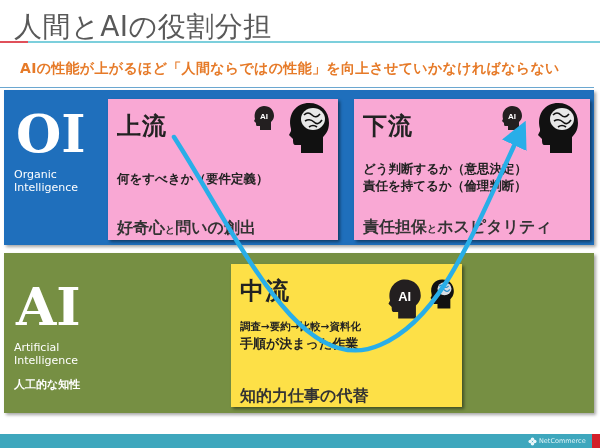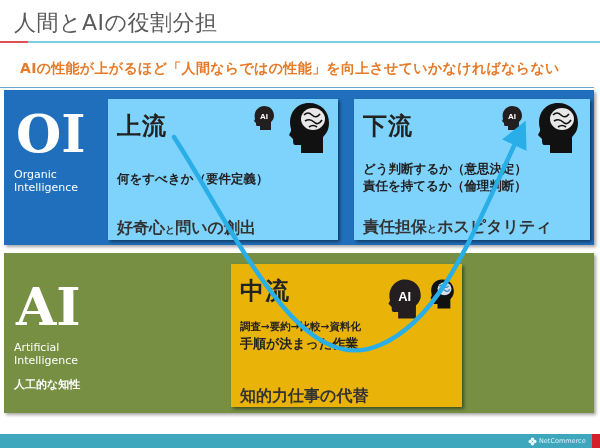--- a/index.html
+++ b/index.html
@@ -1,21 +1,21 @@
 <!DOCTYPE html>
 <html><head>
   <meta charset="utf-8">
   <style>
     * { box-sizing: border-box; margin: 0; padding: 0; }
     html, body { width: 600px; height: 448px; overflow: hidden; background: #ffffff; }
     body { position: relative; font-family: "DejaVu Sans", "Liberation Sans", sans-serif; }
 
     .title {
       position: absolute; left: 14px; top: 8px;
-      font-size: 22px; color: #595959; font-weight: normal; letter-spacing: 0.5px;
+      font-size: 28px; color: #595959; font-weight: normal; letter-spacing: 0.5px;
     }
     .title-rule-red { position: absolute; left: 0; top: 41px; width: 28px; height: 2px; background: #e0505a; }
     .title-rule-cyan { position: absolute; left: 28px; top: 41px; width: 572px; height: 2px; background: #7ccfdc; }
 
     .subtitle {
       position: absolute; left: 20px; top: 60px;
       font-size: 14px; font-weight: bold; color: #e67a28; letter-spacing: 0.3px;
     }
     .subtitle-rule { position: absolute; left: 0; top: 87px; width: 594px; height: 1px; background: #6ba7d0; }
 
@@ -37,24 +37,24 @@
     }
     .band-oi .band-en { top: 78px; }
     .band-ai .band-en { top: 88px; }
     .band-jp {
       position: absolute; left: 10px; color: #ffffff; font-size: 11px; font-weight: bold;
     }
     .band-oi .band-jp { top: 116px; }
     .band-ai .band-jp { top: 124px; }
 
     .card {
-      position: absolute; background: #7dd3fc;
+      position: absolute; background: #f9a8d4;
       box-shadow: 2px 2px 3px rgba(0,0,0,0.45);
     }
-    .card-ai { background: #eab308; }
+    .card-ai { background: #fde047; }
     .card-up { left: 108px; top: 99px; width: 230px; height: 141px; }
     .card-down { left: 354px; top: 99px; width: 236px; height: 141px; }
     .card-mid { left: 231px; top: 264px; width: 231px; height: 143px; }
 
     .card-head {
       position: absolute; left: 9px; top: 11px;
       font-size: 24px; font-weight: bold; color: #222222; letter-spacing: 1px;
     }
     .card-line { position: absolute; left: 9px; font-size: 12.5px; font-weight: bold; color: #222222; white-space: nowrap; }
     .card-main { position: absolute; left: 9px; font-size: 16px; font-weight: bold; color: #333333; white-space: nowrap; margin-top: 11px; }

